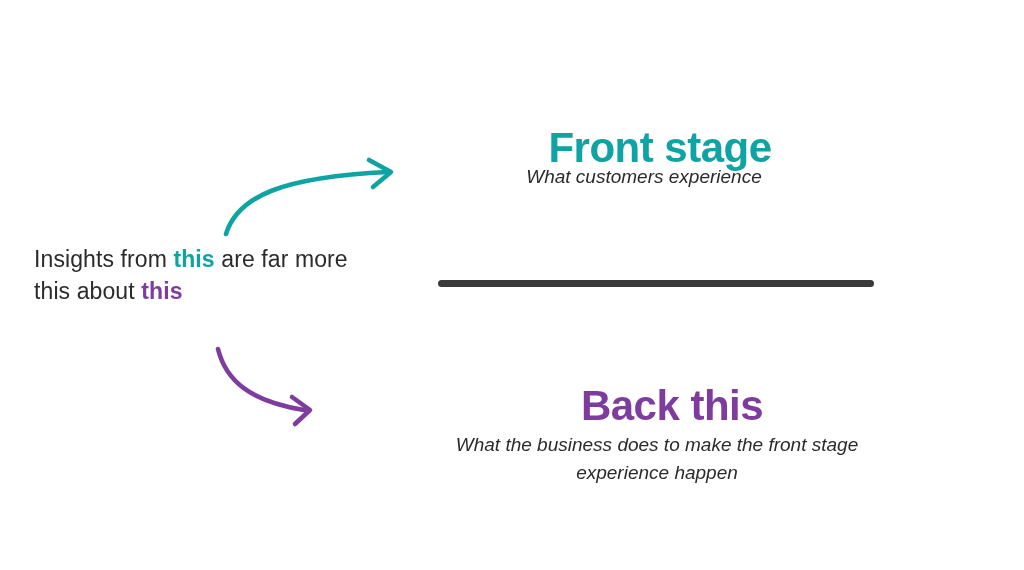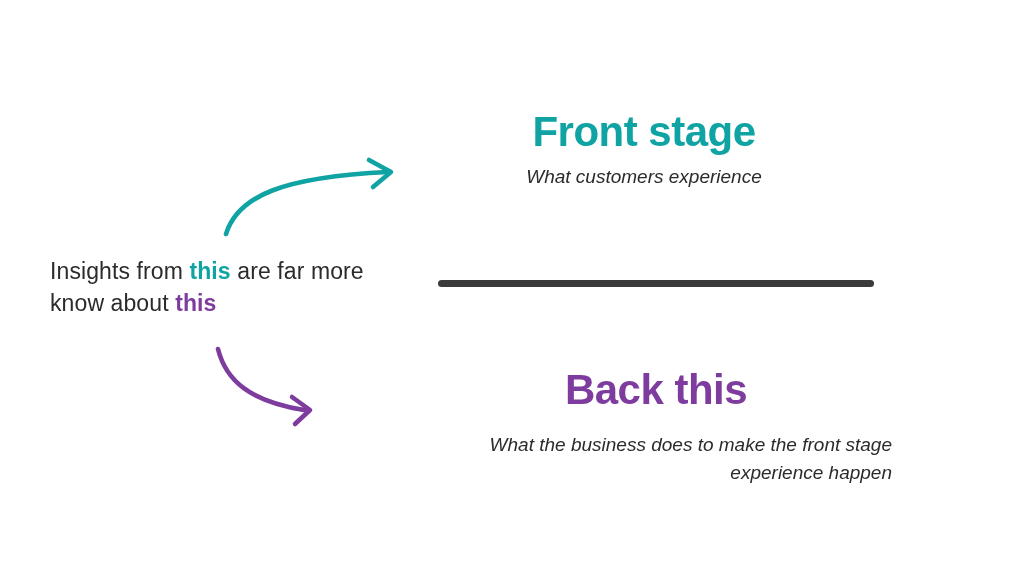--- a/index.html
+++ b/index.html
@@ -25,48 +25,47 @@
     fill: none;
     stroke-width: 4.6;
     stroke-linecap: round;
     stroke-linejoin: round;
   }
   .stroke-teal   { stroke: var(--teal, #10a3a3); }
   .stroke-purple { stroke: var(--purple, #7d3c9e); }
 
   .annotation {
     position: absolute;
-    left: 50px;
+    left: 34px;
     top: 244px;
     width: 380px;
     font-size: 23px;
     line-height: 31.5px;
     color: var(--ink, #2b2b2b);
     letter-spacing: 0.1px;
-    margin-top: 12px;
   }
   .annotation .line { white-space: nowrap; }
   .em-teal {
     color: var(--teal, #10a3a3);
     font-weight: bold;
   }
   .em-purple {
     color: var(--purple, #7d3c9e);
     font-weight: bold;
   }
 
   .stage-title {
     position: absolute;
     width: 500px;
     text-align: center;
     font-size: 42px;
     font-weight: bold;
     line-height: 46px;
     letter-spacing: -0.5px;
-    margin: 0;
+    margin: 16px;
   }
   .front-title {
     left: 394px;
     top: 109px;
     color: var(--teal, #10a3a3);
   }
   .back-title {
     left: 406px;
     top: 367px;
     color: var(--purple, #7d3c9e);
@@ -81,21 +80,20 @@
   }
   .front-sub {
     left: 394px;
     top: 163px;
     width: 500px;
   }
   .back-sub {
     left: 422px;
     top: 431px;
     width: 470px;
-    text-align: right;
   }
   .divider {
     position: absolute;
     left: 438px;
     top: 280px;
     width: 436px;
     height: 7px;
     border-radius: 4px;
     background: var(--divider, #3a3a3a);
   }
@@ -114,21 +112,21 @@
       <path class="arrow-path stroke-purple" d="M 218 349 C 226 381 250 401 304 410"></path>
       <path class="arrow-path stroke-purple" d="M 292 397 L 310 410 L 295 424"></path>
     </g>
   </svg>
 
   <div class="annotation">
     <div class="line">
       <span>Insights from </span><span class="em-teal">this</span><span> are far more</span>
     </div>
     <div class="line">
-      <span>know about </span><span class="em-purple">this</span>
+      <span>this about </span><span class="em-purple">this</span>
     </div>
   </div>
 
   <h1 class="stage-title front-title">Front stage</h1>
   <div class="stage-subtitle front-sub">What customers experience</div>
 
   <div class="divider"></div>
 
   <h1 class="stage-title back-title">Back this</h1>
   <div class="stage-subtitle back-sub">What the business does to make the front stage experience happen</div>

